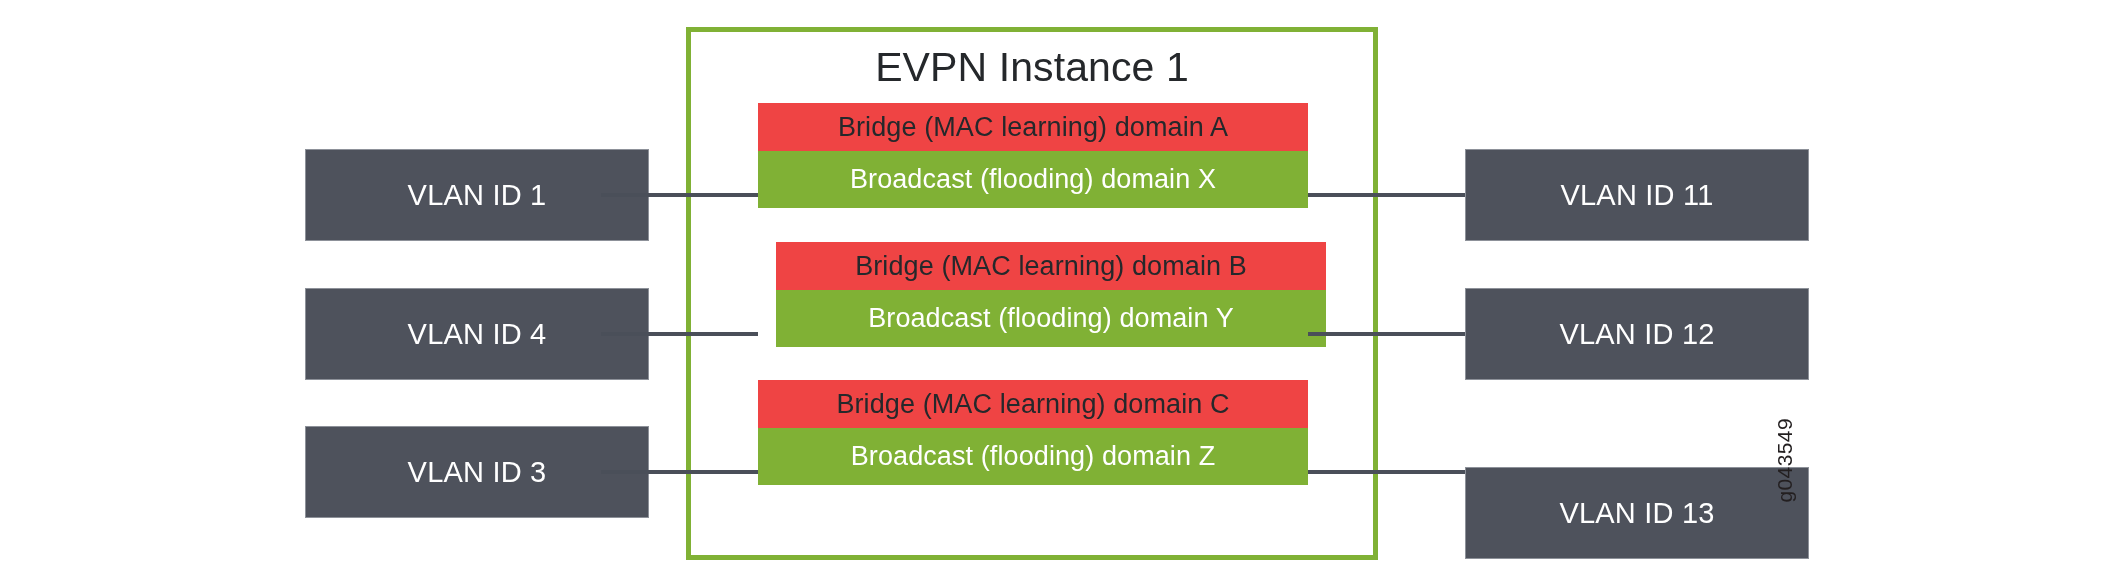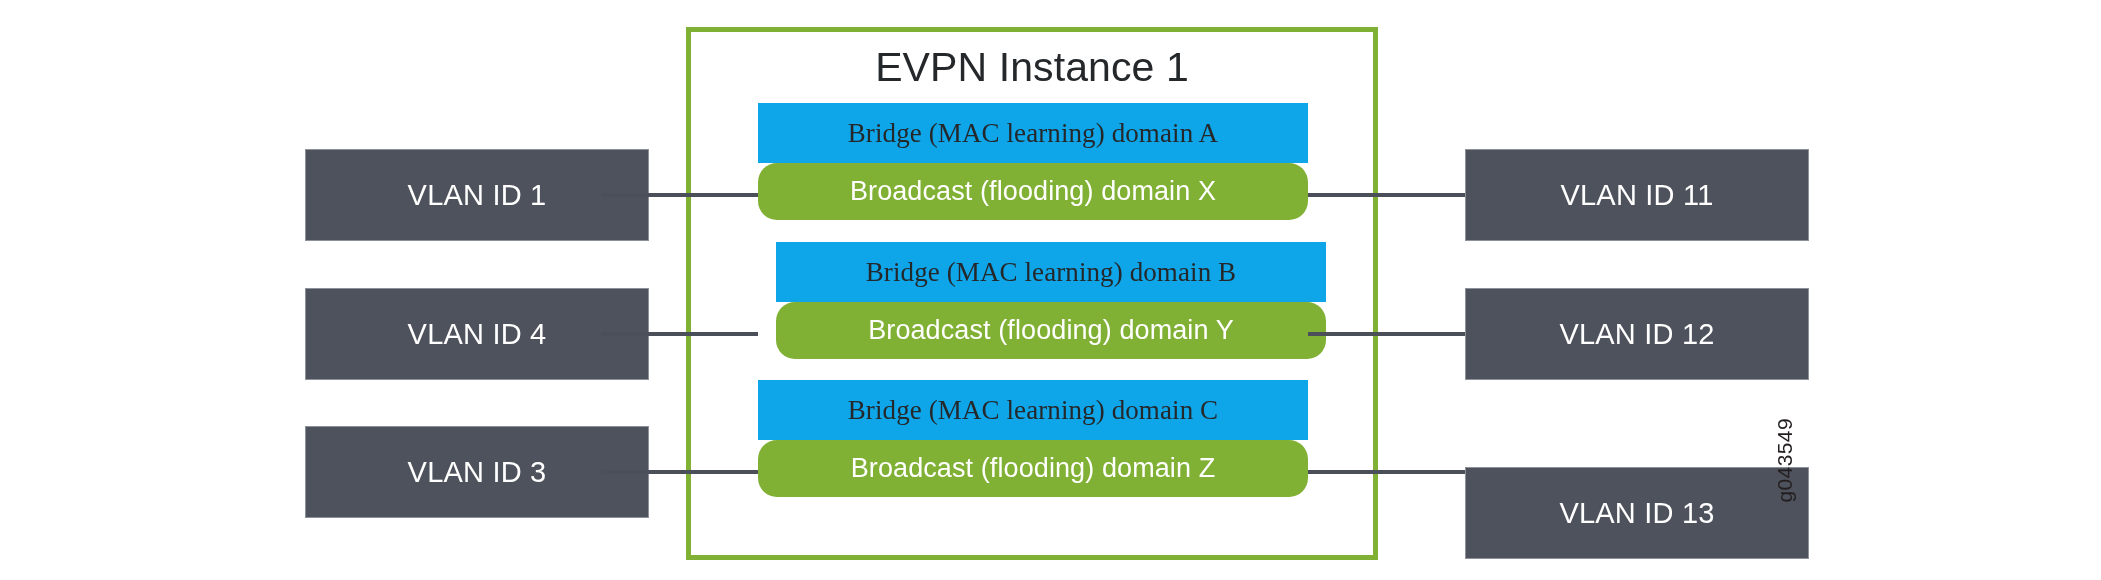--- a/index.html
+++ b/index.html
@@ -64,40 +64,38 @@
     letter-spacing: 0.2px;
   }
 
   
   .domain-stack {
     position: absolute;
     left: 758px;
     width: 550px;
   }
   .bridge-domain {
-    height: 60px;
-    background: #0ea5e9;
+    height: 48px;
+    background: #ef4444;
     color: #25282b;
     display: flex;
     align-items: center;
     justify-content: center;
     font-size: 27px;
     letter-spacing: 0.1px;
-    font-family: Liberation Serif, serif;
   }
   .broadcast-domain {
     height: 57px;
     background: #80b135;
     color: #ffffff;
     display: flex;
     align-items: center;
     justify-content: center;
     font-size: 27px;
     letter-spacing: 0.1px;
-    border-radius: 19px;
   }
 
   
   .watermark {
     position: absolute;
     left: 1773px;
     top: 418px;
     font-size: 21px;
     color: #231f20;
     writing-mode: vertical-rl;

